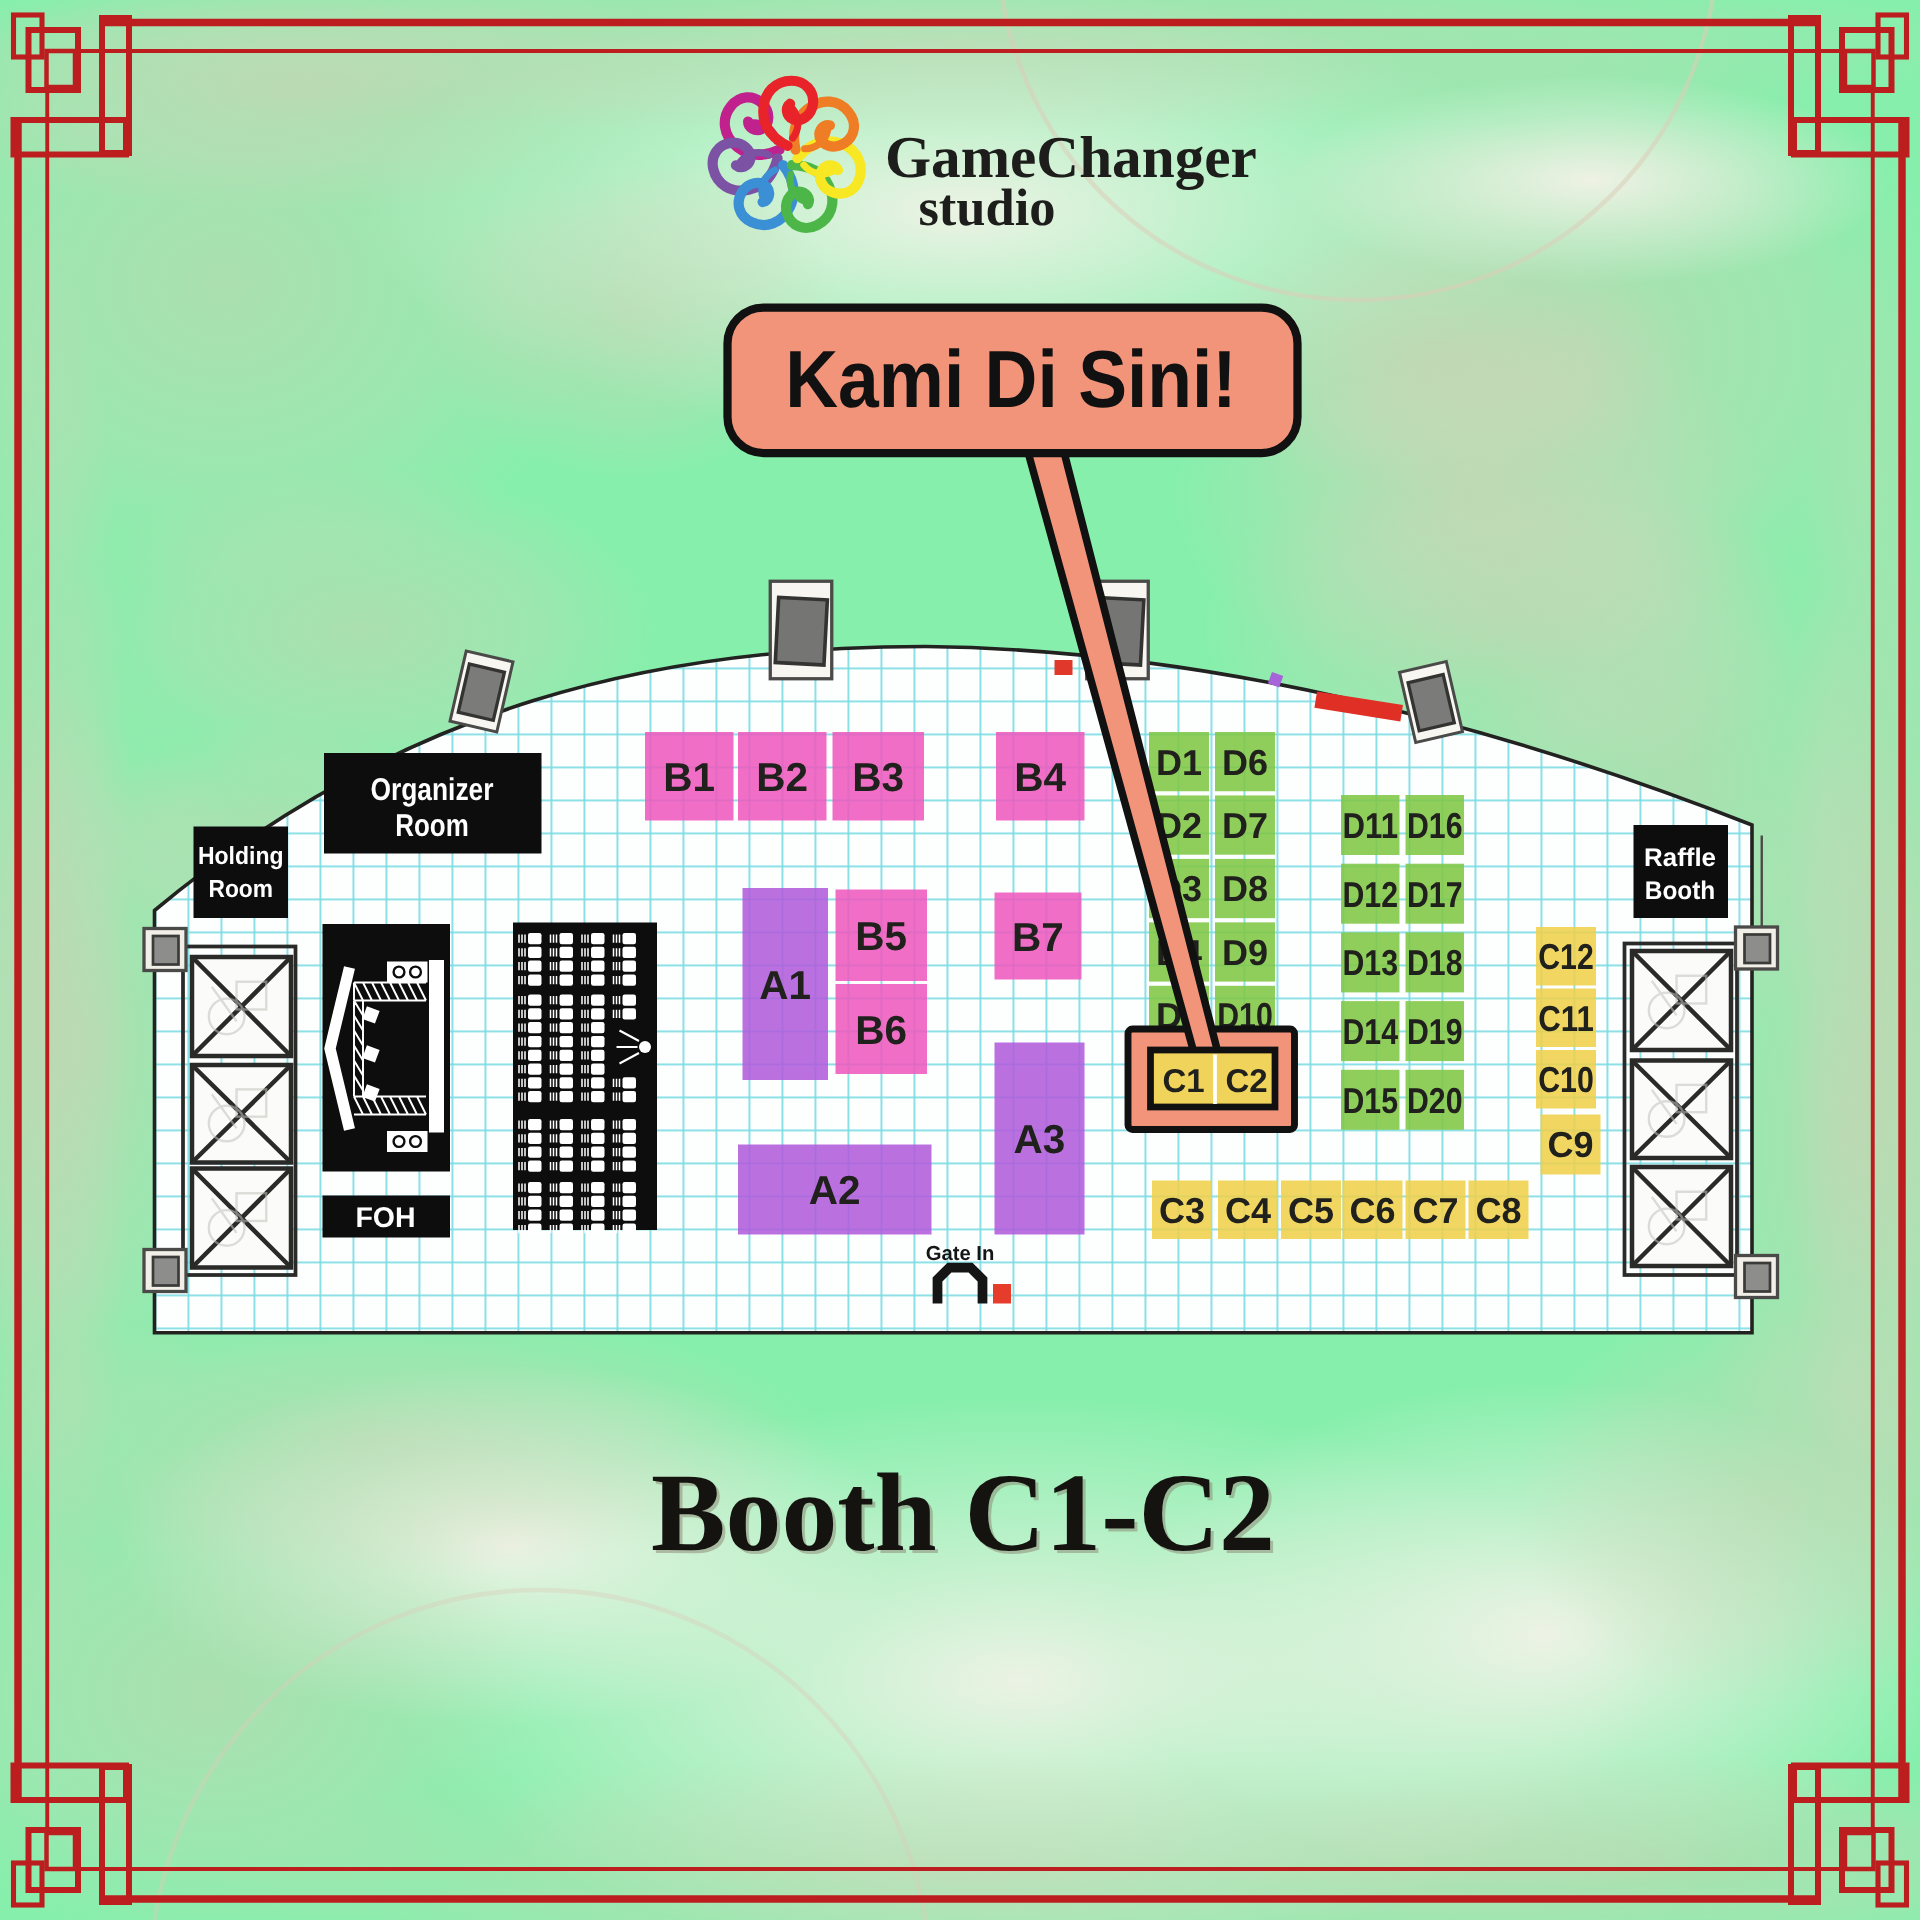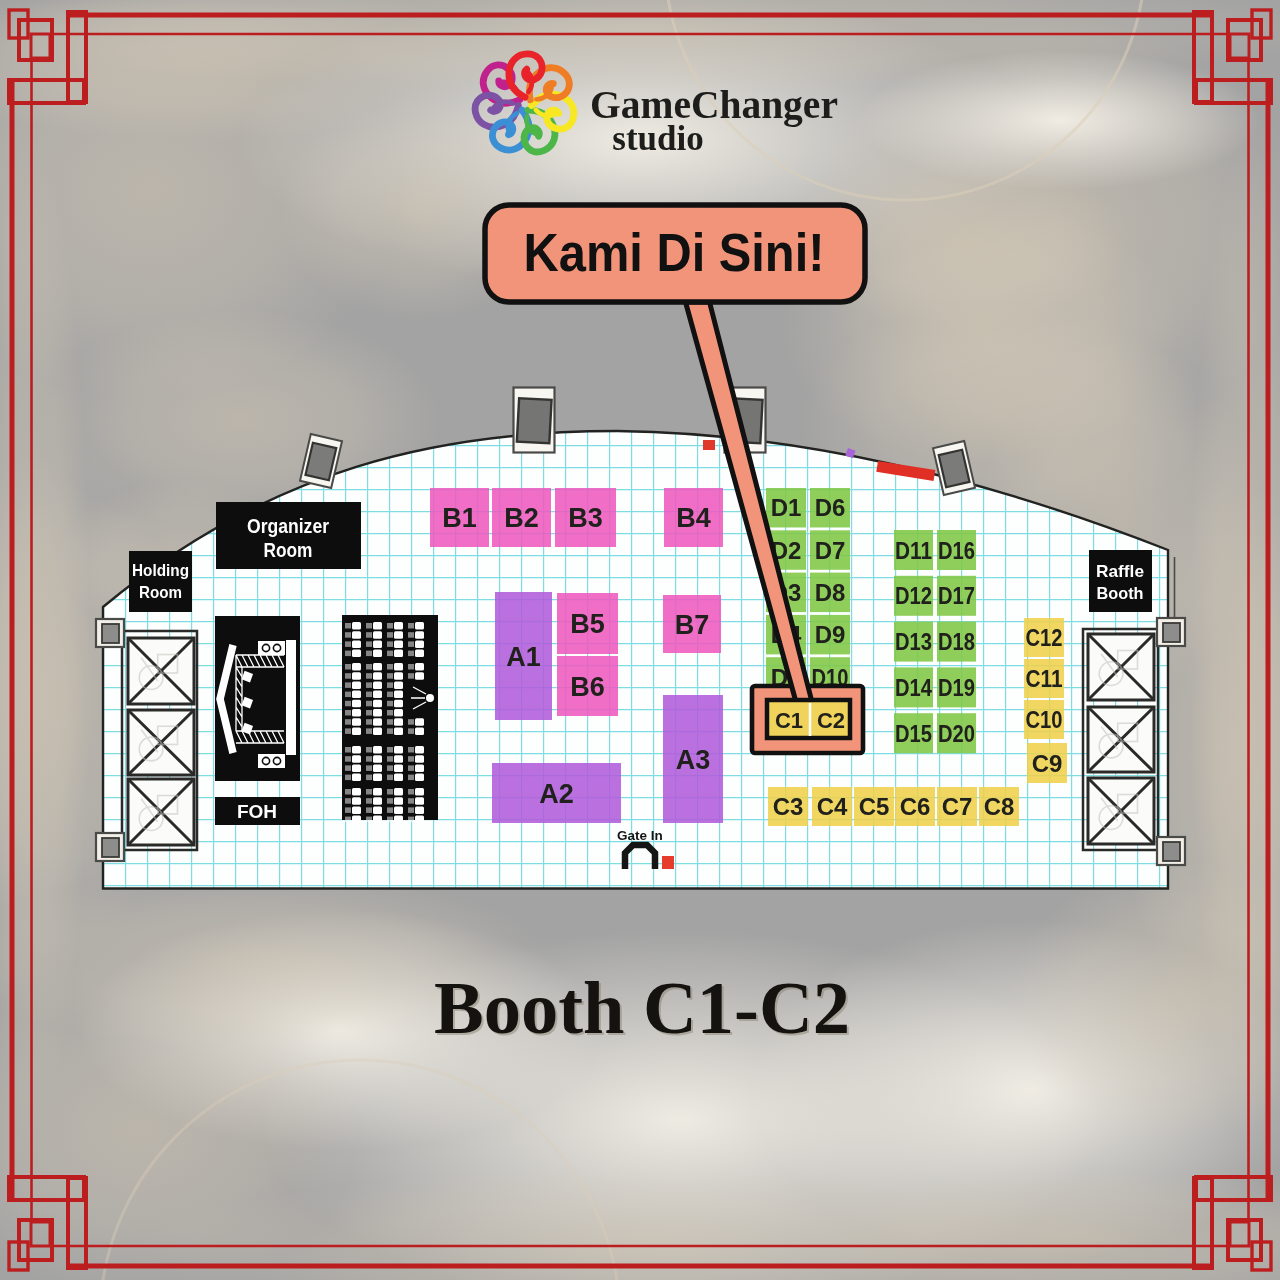--- a/index.html
+++ b/index.html
@@ -1,16 +1,16 @@
 <!DOCTYPE html>
 <html><head><meta charset="utf-8">
 <style>
 html,body{margin:0;padding:0}
 *{-webkit-font-smoothing:antialiased}
-.page{position:relative;width:1280px;height:1280px;overflow:hidden;background:#a3a3a3}
+.page{position:relative;width:1280px;height:1280px;overflow:hidden;background:#86efac}
 svg{position:absolute;left:0;top:0}
 </style></head>
 <body>
 <div class="page">
 <svg width="1280" height="1280" viewBox="0 0 1280 1280">
 <defs>
 <radialGradient id="stain">
           <stop offset="0%" stop-color="#D9CCB5" stop-opacity="0.45"></stop>
           <stop offset="60%" stop-color="#DDD1BC" stop-opacity="0.25"></stop>
           <stop offset="100%" stop-color="#DCCFB8" stop-opacity="0"></stop>

